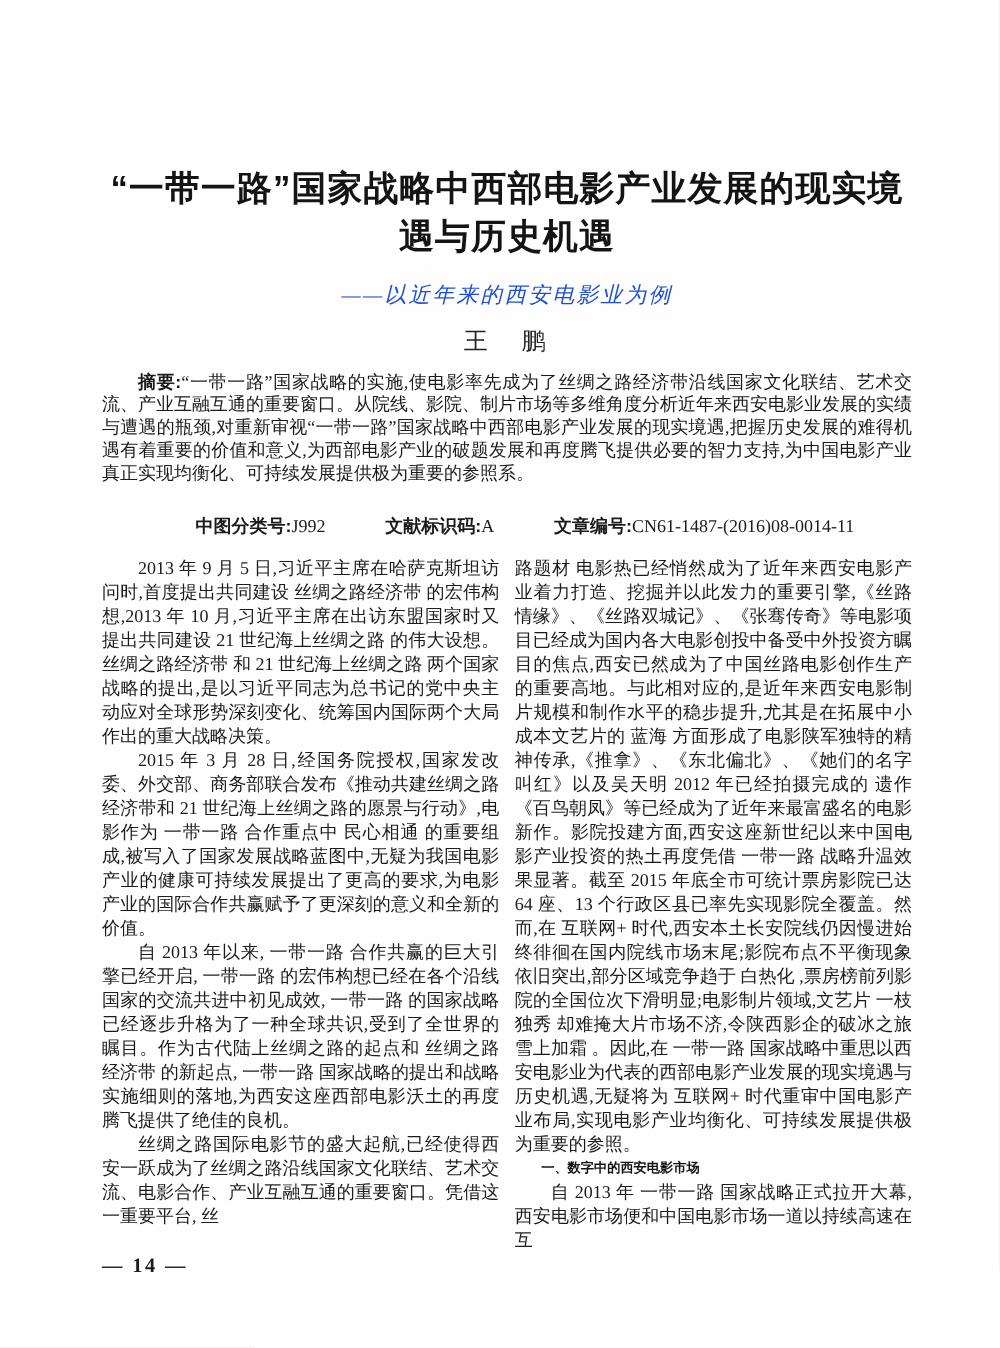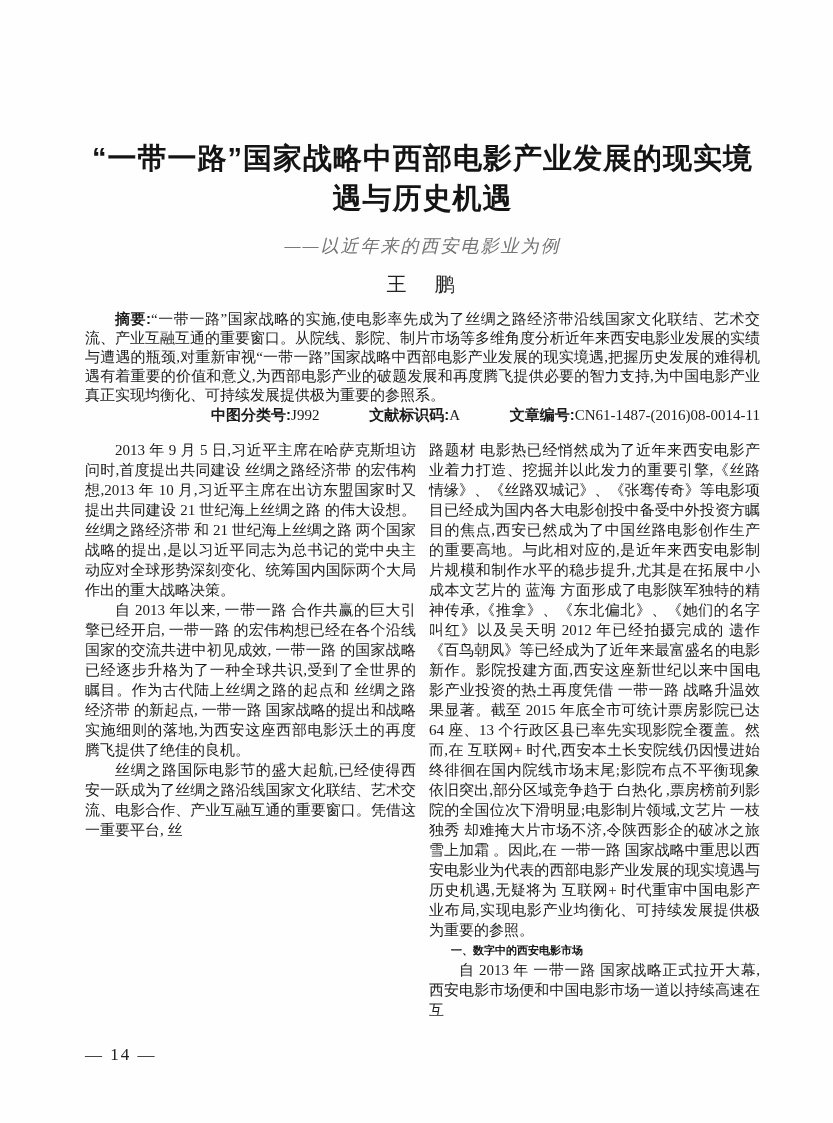--- a/index.html
+++ b/index.html
@@ -25,40 +25,40 @@
     letter-spacing: 1px;
     text-align: center;
     color: #141414;
   }
   .subtitle {
     margin: 16px 0 0 0;
     font-size: 18px;
     font-style: italic;
     letter-spacing: 2px;
     text-align: center;
-    color: #737373;
+    color: #1d4ed8;
   }
   .author {
     margin: 13px 0 0 0;
     font-size: 20px;
     letter-spacing: 4px;
     text-align: center;
     color: #222;
   }
   
   .meta-block { margin-top: 11px; }
   .abstract, .keywords-line, .class-line {
     margin: 0;
     font-size: 15px;
     line-height: 19px;
     text-align: justify;
     text-indent: 2em;
   }
   .keywords-line { margin-top: 6px; }
-  .class-line { margin-top: 0; text-align: right; }
+  .class-line { margin-top: 24px; text-align: center; }
   .meta-label {
     font-family: "Liberation Sans", sans-serif;
     font-weight: 700;
   }
   .class-item { margin-right: 46px; }
   .class-item:last-child { margin-right: 0; }
   
   .columns {
     display: flex;
     gap: 13px;
@@ -80,21 +80,21 @@
     line-height: 20px;
     text-indent: 2em;
     color: #141414;
   }
   
   .page-number {
     position: absolute;
     left: 85px;
     top: 1045px;
     font-size: 17px;
-    font-weight: 400;
+    font-weight: 700;
     letter-spacing: 2px;
     color: #1b1b1b;
   }
 </style>
 </head>
 <body>
 
 <div class="page">
 
   <h1 class="title">“一带一路”国家战略中西部电影产业发展的现实境遇与历史机遇</h1>
@@ -110,20 +110,21 @@
     <p class="class-line">
       <span class="class-item"><span class="meta-label">中图分类号:</span><span>J992</span></span>
       <span class="class-item"><span class="meta-label">文献标识码:</span><span>A</span></span>
       <span class="class-item"><span class="meta-label">文章编号:</span><span>CN61-1487-(2016)08-0014-11</span></span>
     </p>
   </div>
 
   <div class="columns">
     <div class="col">
       <p>2013 年 9 月 5 日,习近平主席在哈萨克斯坦访问时,首度提出共同建设 丝绸之路经济带 的宏伟构想,2013 年 10 月,习近平主席在出访东盟国家时又提出共同建设 21 世纪海上丝绸之路 的伟大设想。 丝绸之路经济带 和 21 世纪海上丝绸之路 两个国家战略的提出,是以习近平同志为总书记的党中央主动应对全球形势深刻变化、统筹国内国际两个大局作出的重大战略决策。</p>
+      <p>2015 年 3 月 28 日,经国务院授权,国家发改委、外交部、商务部联合发布《推动共建丝绸之路经济带和 21 世纪海上丝绸之路的愿景与行动》,电影作为 一带一路 合作重点中 民心相通 的重要组成,被写入了国家发展战略蓝图中,无疑为我国电影产业的健康可持续发展提出了更高的要求,为电影产业的国际合作共赢赋予了更深刻的意义和全新的价值。</p>
       <p>自 2013 年以来, 一带一路 合作共赢的巨大引擎已经开启, 一带一路 的宏伟构想已经在各个沿线国家的交流共进中初见成效, 一带一路 的国家战略已经逐步升格为了一种全球共识,受到了全世界的瞩目。作为古代陆上丝绸之路的起点和 丝绸之路经济带 的新起点, 一带一路 国家战略的提出和战略实施细则的落地,为西安这座西部电影沃土的再度腾飞提供了绝佳的良机。</p>
       <p>丝绸之路国际电影节的盛大起航,已经使得西安一跃成为了丝绸之路沿线国家文化联结、艺术交流、电影合作、产业互融互通的重要窗口。凭借这一重要平台, 丝</p>
     </div>
     <div class="col">
       <p class="continuation">路题材 电影热已经悄然成为了近年来西安电影产业着力打造、挖掘并以此发力的重要引擎,《丝路情缘》、《丝路双城记》、《张骞传奇》等电影项目已经成为国内各大电影创投中备受中外投资方瞩目的焦点,西安已然成为了中国丝路电影创作生产的重要高地。与此相对应的,是近年来西安电影制片规模和制作水平的稳步提升,尤其是在拓展中小成本文艺片的 蓝海 方面形成了电影陕军独特的精神传承,《推拿》、《东北偏北》、《她们的名字叫红》以及吴天明 2012 年已经拍摄完成的 遗作《百鸟朝凤》等已经成为了近年来最富盛名的电影新作。影院投建方面,西安这座新世纪以来中国电影产业投资的热土再度凭借 一带一路 战略升温效果显著。截至 2015 年底全市可统计票房影院已达 64 座、13 个行政区县已率先实现影院全覆盖。然而,在 互联网+ 时代,西安本土长安院线仍因慢进始终徘徊在国内院线市场末尾;影院布点不平衡现象依旧突出,部分区域竞争趋于 白热化 ,票房榜前列影院的全国位次下滑明显;电影制片领域,文艺片 一枝独秀 却难掩大片市场不济,令陕西影企的破冰之旅 雪上加霜 。因此,在 一带一路 国家战略中重思以西安电影业为代表的西部电影产业发展的现实境遇与历史机遇,无疑将为 互联网+ 时代重审中国电影产业布局,实现电影产业均衡化、可持续发展提供极为重要的参照。</p>
       <h3 class="section-heading">一、数字中的西安电影市场</h3>
       <p>自 2013 年 一带一路 国家战略正式拉开大幕,西安电影市场便和中国电影市场一道以持续高速在 互</p>
     </div>
   </div>
 

